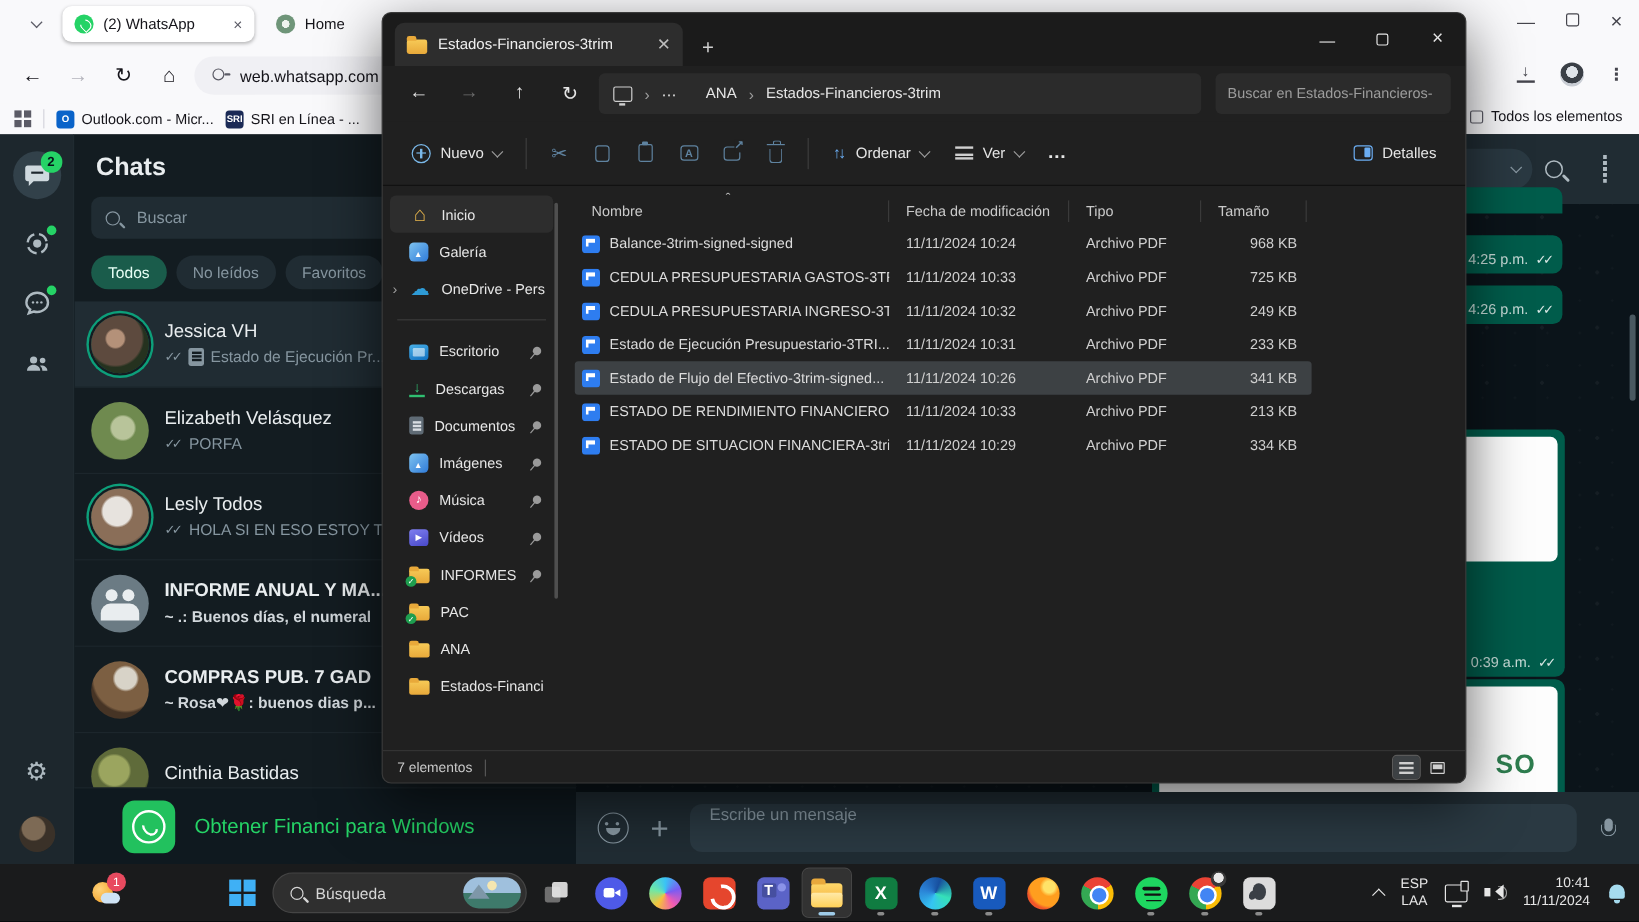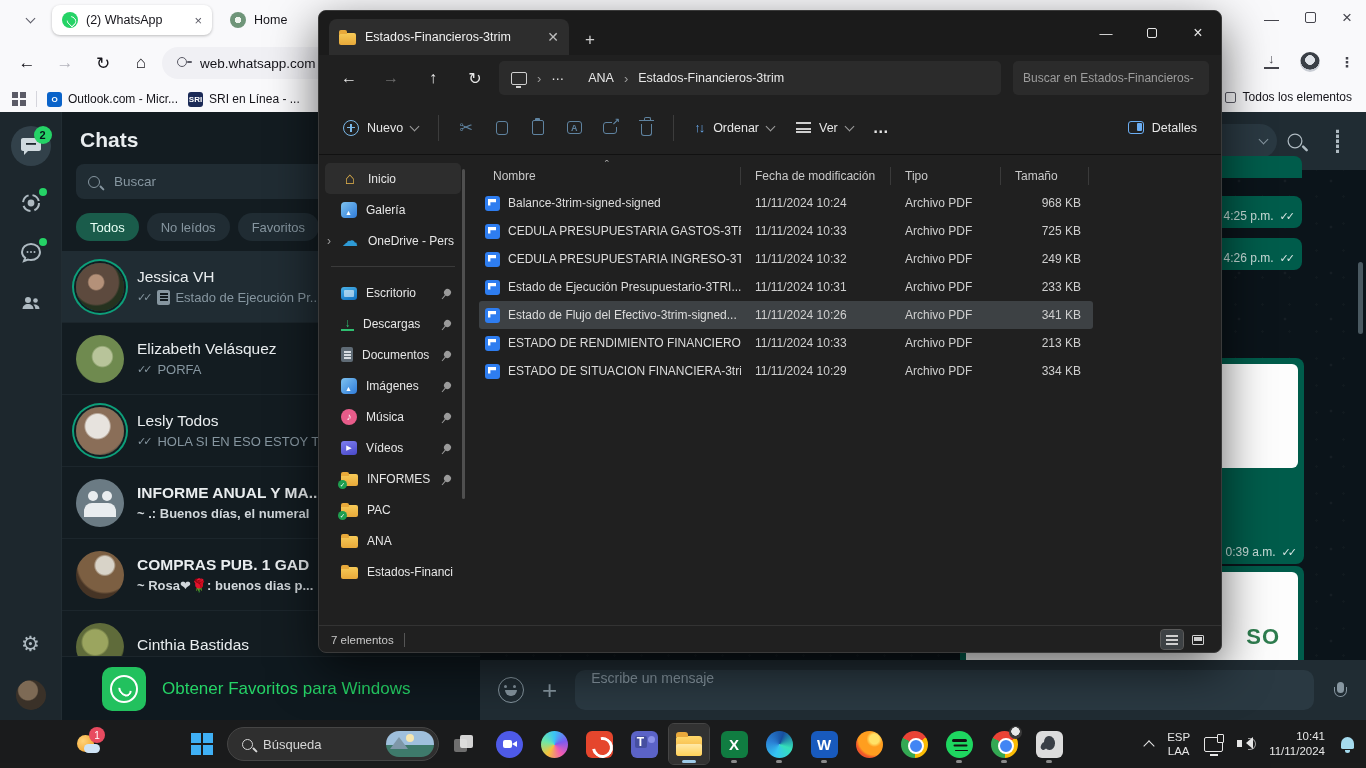--- a/index.html
+++ b/index.html
@@ -460,21 +460,21 @@
 
                   <span class="prev-text">~ .: Buenos días, el numeral</span>
                 </span>
               </span>
               <span class="chat-time"></span>
             </div>
 
             <div class="chat-row unread">
               <span class="avatar" data-icon="av-compras"></span>
               <span class="chat-main">
-                <span class="chat-name">COMPRAS PUB. 1 GAD</span>
+                <span class="chat-name">COMPRAS PUB. 7 GAD</span>
                 <span class="chat-prev">
 
                   <span class="prev-text">~ Rosa❤🌹: buenos dias p...</span>
                 </span>
               </span>
               <span class="chat-time"></span>
             </div>
 
             <div class="chat-row">
               <span class="avatar" data-icon="av-cinthia"></span>
@@ -483,21 +483,21 @@
                 <span class="chat-prev">
 
                   <span class="prev-text"></span>
                 </span>
               </span>
               <span class="chat-time">10:02 a.m.</span>
             </div>
           </div>
         <div class="wa-banner">
           <span class="wa-app-ic"></span>
-          <span class="tx">Obtener Favoritos para Windows</span>
+          <span class="tx">Obtener Financi para Windows</span>
         </div>
       </div>
 
       <div class="wa-chat">
         <div class="wa-chat-head">
           <span class="head-pillfrag">
               <span class="chev" style="color:#8696a0"></span>
             </span>
           <span class="mag"></span>
           <span class="vdots">⋮<br>⋮<br>⋮</span>

